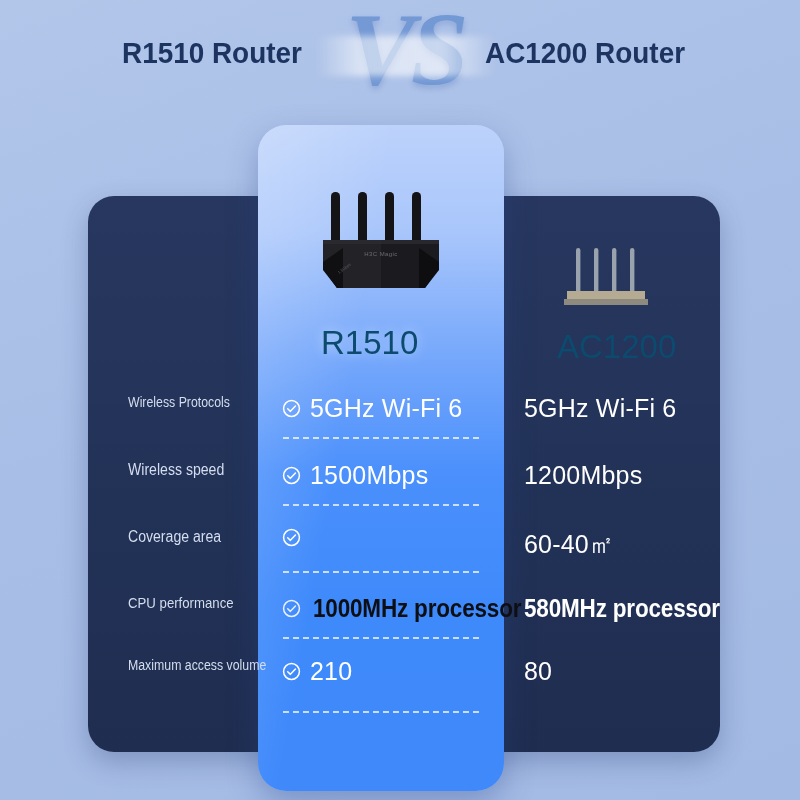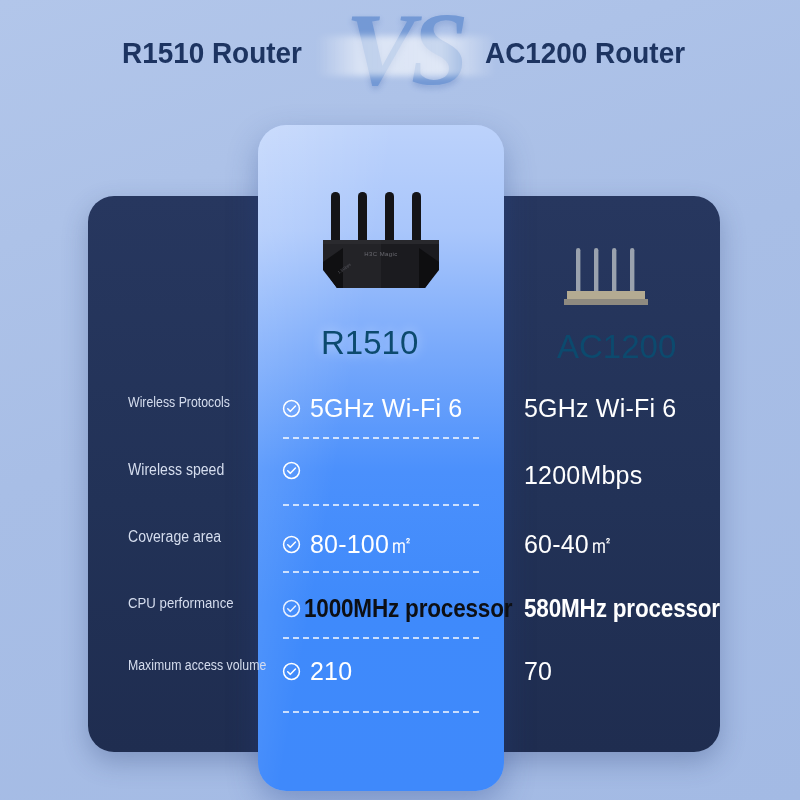--- a/index.html
+++ b/index.html
@@ -175,45 +175,45 @@
 
   <div class="row" style="top:461px">
     <div class="rlabel-box">
         <div class="rlabel" style="font-size:16px">Wireless speed</div>
       </div>
     <div class="cell-a">
       <svg class="chk" viewBox="0 0 24 24">
         <circle cx="12" cy="12" r="10" fill="none" stroke="#ffffff" stroke-width="1.9"></circle>
         <path d="M7.2 12.3 L10.6 15.6 L17 8.8" fill="none" stroke="#ffffff" stroke-width="1.9" stroke-linecap="round" stroke-linejoin="round"></path>
       </svg>
+      <span class="t-normal">1500Mbps</span>
     </div>
     <div class="cell-b t-normal">1200Mbps</div>
   </div>
   <div class="dash" style="top:504px"></div>
 
   <div class="row" style="top:528px">
     <div class="rlabel-box">
         <div class="rlabel" style="font-size:16px">Coverage area</div>
       </div>
     <div class="cell-a">
       <svg class="chk" viewBox="0 0 24 24">
         <circle cx="12" cy="12" r="10" fill="none" stroke="#ffffff" stroke-width="1.9"></circle>
         <path d="M7.2 12.3 L10.6 15.6 L17 8.8" fill="none" stroke="#ffffff" stroke-width="1.9" stroke-linecap="round" stroke-linejoin="round"></path>
       </svg>
-      <span class="t-normal">80-100㎡</span>
     </div>
     <div class="cell-b t-normal">60-40㎡</div>
   </div>
   <div class="dash" style="top:571px"></div>
 
   <div class="row" style="top:594px">
     <div class="rlabel-box">
         <div class="rlabel" style="font-size:15px">CPU performance</div>
       </div>
-    <div class="cell-a" style="gap:3px">
+    <div class="cell-a" style="gap:12px">
       <svg class="chk" viewBox="0 0 24 24">
         <circle cx="12" cy="12" r="10" fill="none" stroke="#e8f0ff" stroke-width="1.9"></circle>
         <path d="M7.2 12.3 L10.6 15.6 L17 8.8" fill="none" stroke="#e8f0ff" stroke-width="1.9" stroke-linecap="round" stroke-linejoin="round"></path>
       </svg>
       <span class="t-cond t-dark">1000MHz processor</span>
     </div>
     <div class="cell-b t-cond">580MHz processor</div>
   </div>
   <div class="dash" style="top:637px"></div>
 
@@ -221,17 +221,17 @@
     <div class="rlabel-box">
         <div class="rlabel" style="font-size:14px">Maximum access volume</div>
       </div>
     <div class="cell-a">
       <svg class="chk" viewBox="0 0 24 24">
         <circle cx="12" cy="12" r="10" fill="none" stroke="#ffffff" stroke-width="1.9"></circle>
         <path d="M7.2 12.3 L10.6 15.6 L17 8.8" fill="none" stroke="#ffffff" stroke-width="1.9" stroke-linecap="round" stroke-linejoin="round"></path>
       </svg>
       <span class="t-normal">210</span>
     </div>
-    <div class="cell-b t-normal">70</div>
+    <div class="cell-b t-normal">80</div>
   </div>
   <div class="dash" style="top:711px"></div>
 
 </div>
 
 </body></html>

